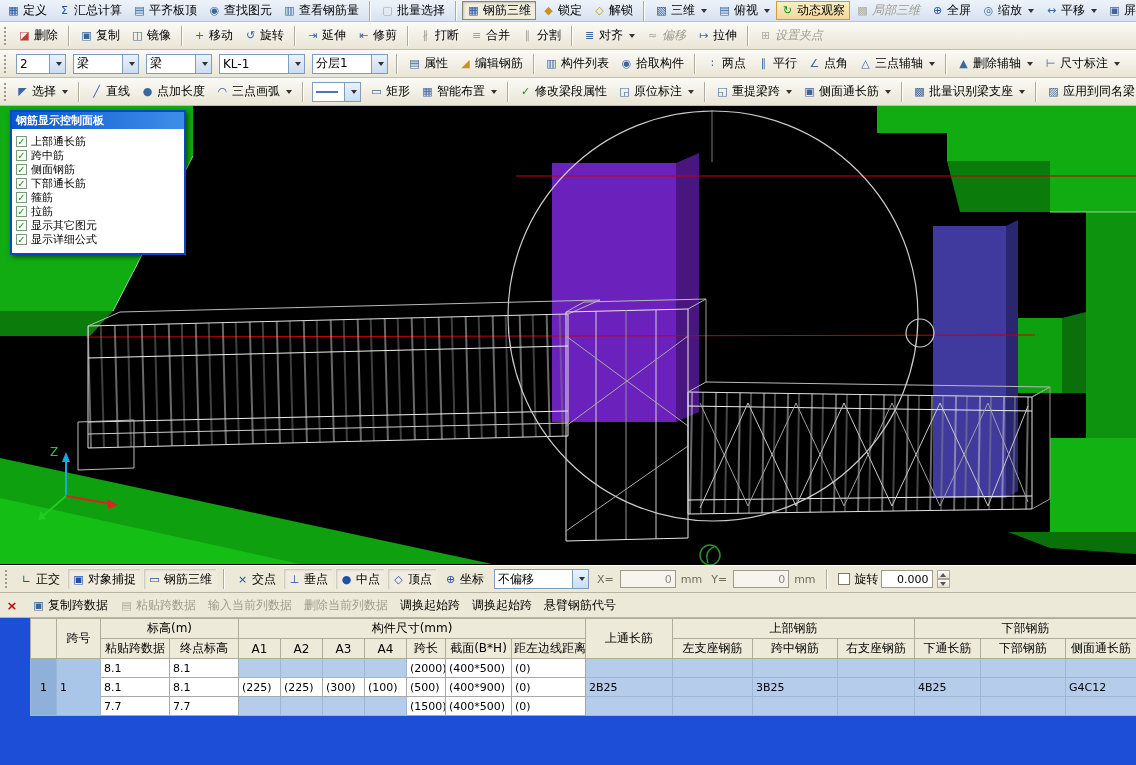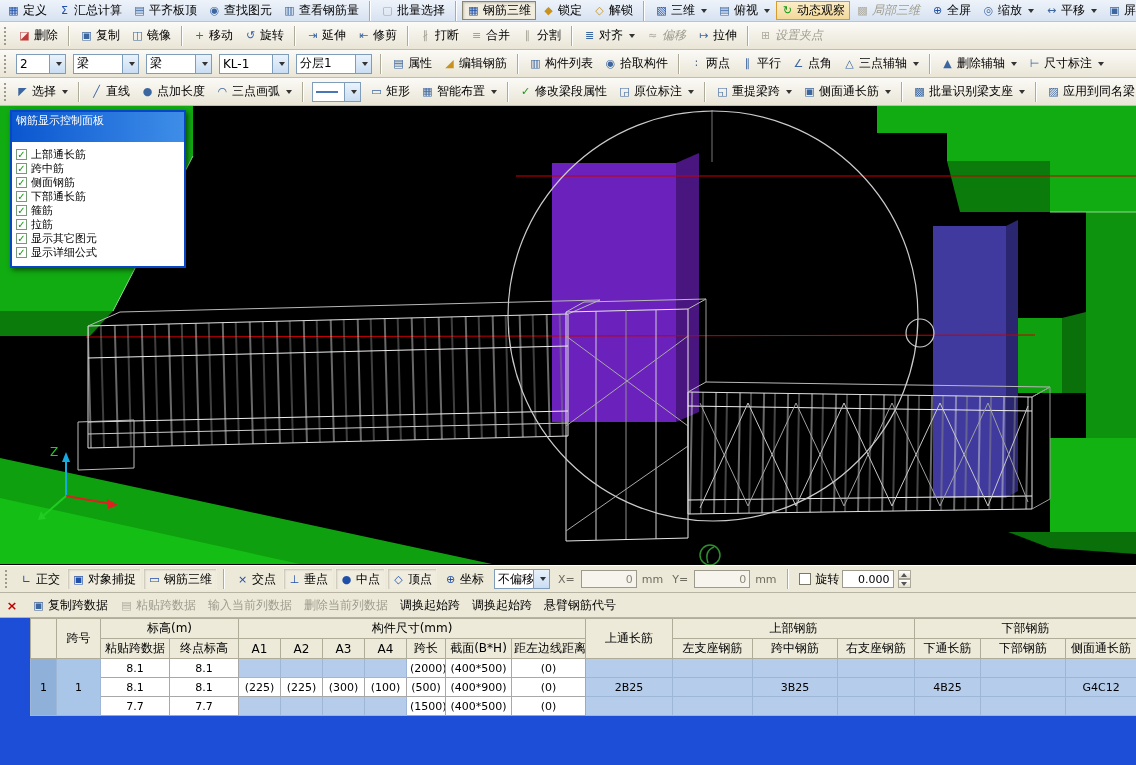--- a/index.html
+++ b/index.html
@@ -28,21 +28,21 @@
   .combo{display:inline-flex;align-items:center;height:20px;border:1px solid #7F9DB9;background:#fff;margin:0 3px;}
   .combo .cval{flex:1;padding:0 3px;font-size:12px;overflow:hidden;}
   .combo .cbtn{width:16px;height:100%;background:linear-gradient(#EAF3FC,#C9DDF2);border-left:1px solid #7F9DB9;
                display:flex;align-items:center;justify-content:center;flex:0 0 auto;}
   .ltline{width:22px;height:2px;background:#4A76B8;margin-left:3px;}
 
   
   .vp{position:relative;height:459px;flex:0 0 auto;background:#000;}
   .vp svg{display:block;}
   .panel{position:absolute;left:10px;top:4px;width:176px;border:2px solid #0846C8;background:#fff;box-shadow:2px 2px 5px rgba(0,0,0,.55);}
-  .ptitle{height:30px;background:linear-gradient(90deg,#0A56D0,#3E8EE8);color:#fff;font-weight:normal;font-size:11px;
+  .ptitle{height:17px;background:linear-gradient(90deg,#0A56D0,#3E8EE8);color:#fff;font-weight:bold;font-size:11px;
           line-height:17px;padding:0 4px;overflow:hidden;}
   .pbody{padding:5px 2px 7px 4px;}
   .pitem{display:flex;align-items:center;gap:4px;height:14px;font-size:11px;}
   .cb{flex:0 0 auto;width:11px;height:11px;border:1px solid #789A78;background:#fff;color:#0EA00E;
       font-size:10px;line-height:9px;text-align:center;font-weight:bold;}
 
   
   .sb{height:28px;display:flex;align-items:center;flex:0 0 auto;background:#EDE9D8;border-top:1px solid #FFF;
       border-bottom:1px solid #B8B4A4;padding:0 3px;gap:2px;white-space:nowrap;overflow:hidden;}
   .sbtn{display:inline-flex;align-items:center;gap:3px;height:22px;padding:0 4px;border:1px solid transparent;font-size:12px;}
@@ -64,21 +64,21 @@
   .spb .close{color:#C00000;font-weight:bold;font-size:13px;width:16px;text-align:center;flex:0 0 auto;}
   .spbtn{display:inline-flex;gap:3px;align-items:center;font-size:12px;}
   .spbtn.disabled{color:#9E9C8E;}
 
   
   .tz{flex:1;background:#1d4ed8;padding-left:30px;overflow:hidden;}
   table.grid{border-collapse:collapse;table-layout:fixed;width:1106px;}
   .grid th{background:#EDEAD9;border:1px solid #B0AC9A;font-weight:normal;font-size:12px;height:20px;
            padding:0 2px;overflow:hidden;white-space:nowrap;text-align:center;}
   .grid td{border:1px solid #9FB7D6;font-size:11px;height:19px;padding:0 3px;background:#B5CDEB;
-           overflow:hidden;white-space:nowrap;text-align:center;}
+           overflow:hidden;white-space:nowrap;text-align:left;}
   .grid td.w{background:#FFFFFF;border:1px solid #A8A8A8;}
   .grid td.gut{background:#8FB0D8;text-align:center;}
   .grid td.spn{background:#A9C5E8;vertical-align:middle;}
 </style>
 </head>
 <body>
 
 <div class="app">
 
   <div class="tb tb1">
@@ -239,21 +239,21 @@
         <span class="cbtn">
           <span class="caret"></span>
         </span>
       </div>
     <div class="combo" style="width:66px">
         <span class="cval">梁</span>
         <span class="cbtn">
           <span class="caret"></span>
         </span>
       </div>
-    <div class="combo" style="width:70px">
+    <div class="combo" style="width:86px">
         <span class="cval">KL-1</span>
         <span class="cbtn">
           <span class="caret"></span>
         </span>
       </div>
     <div class="combo" style="width:76px">
         <span class="cval">分层1</span>
         <span class="cbtn">
           <span class="caret"></span>
         </span>
@@ -529,21 +529,21 @@
         <span class="lbl">中点</span>
       </div>
     <div class="sbtn pressed">
         <span class="ic dkblue">◇</span>
         <span class="lbl">顶点</span>
       </div>
     <div class="sbtn">
         <span class="ic dkblue">⊕</span>
         <span class="lbl">坐标</span>
       </div>
-    <div class="combo" style="width:56px">
+    <div class="combo" style="width:95px">
         <span class="cval">不偏移</span>
         <span class="cbtn">
           <span class="caret"></span>
         </span>
       </div>
     <span class="unit">X=</span>
     <div class="sfield xfield">0</div>
     <span class="unit">mm</span>
     <span class="unit">Y=</span>
     <div class="sfield xfield">0</div>

